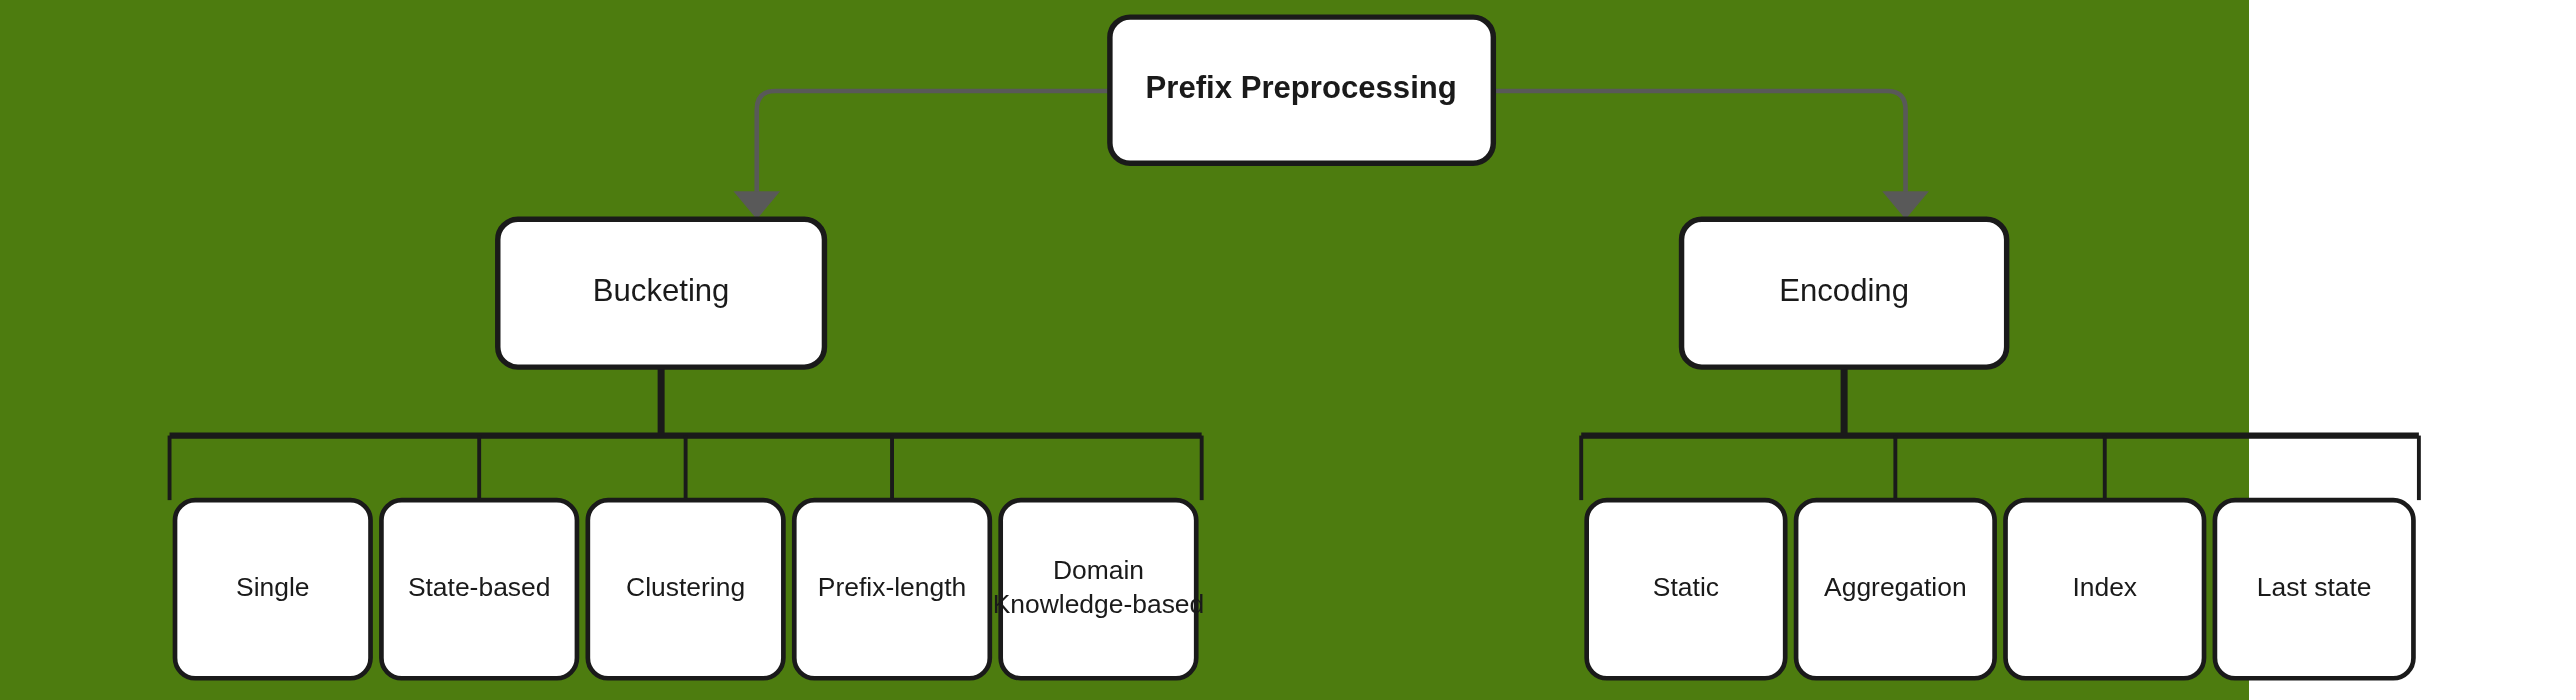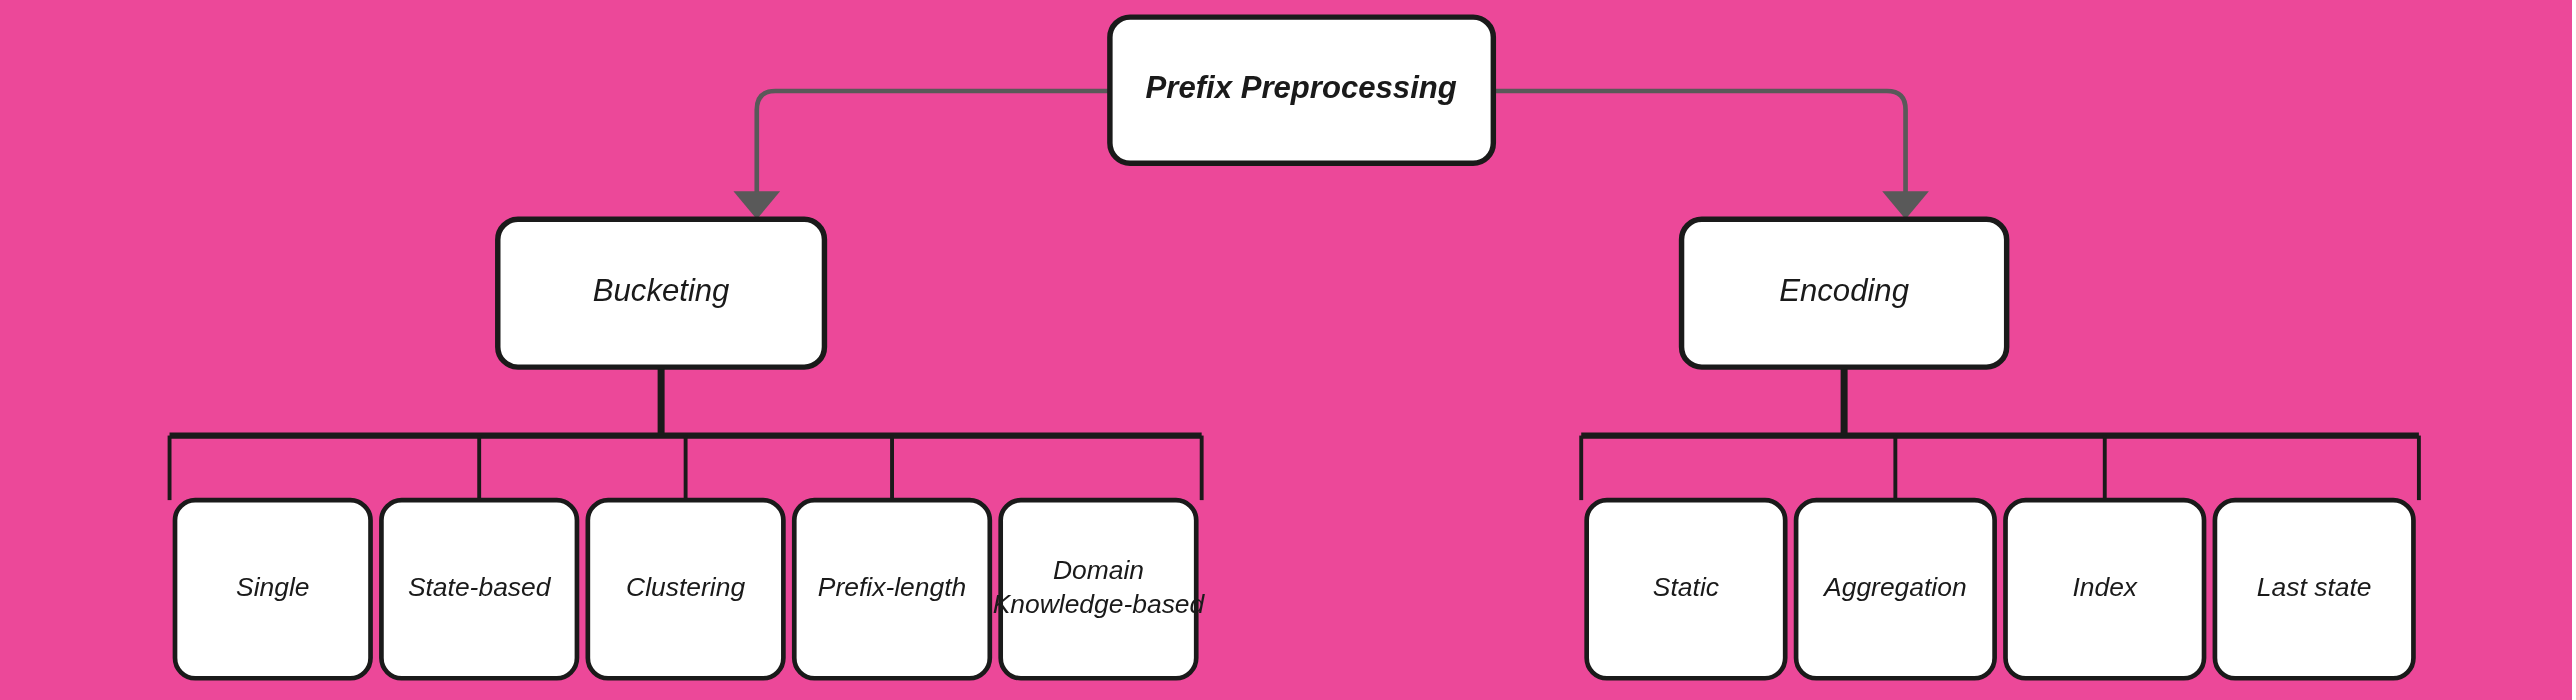--- a/index.html
+++ b/index.html
@@ -9,24 +9,23 @@
     background: #ffffff;
   }
   body {
     width: 2576px;
     height: 700px;
     overflow: hidden;
     font-family: "Liberation Sans", sans-serif;
   }
   #diagram-root {
     position: relative;
-    width: 2572px;
+    width: 2249px;
     height: 700px;
-    background: #ec4899;
-    font-style: italic;
+    background: #4d7c0f;
   }
   #diagram-svg {
     position: absolute;
     top: 0;
     left: 0;
     width: 2576px;
     height: 700px;
     display: block;
   }
   .node-box {

